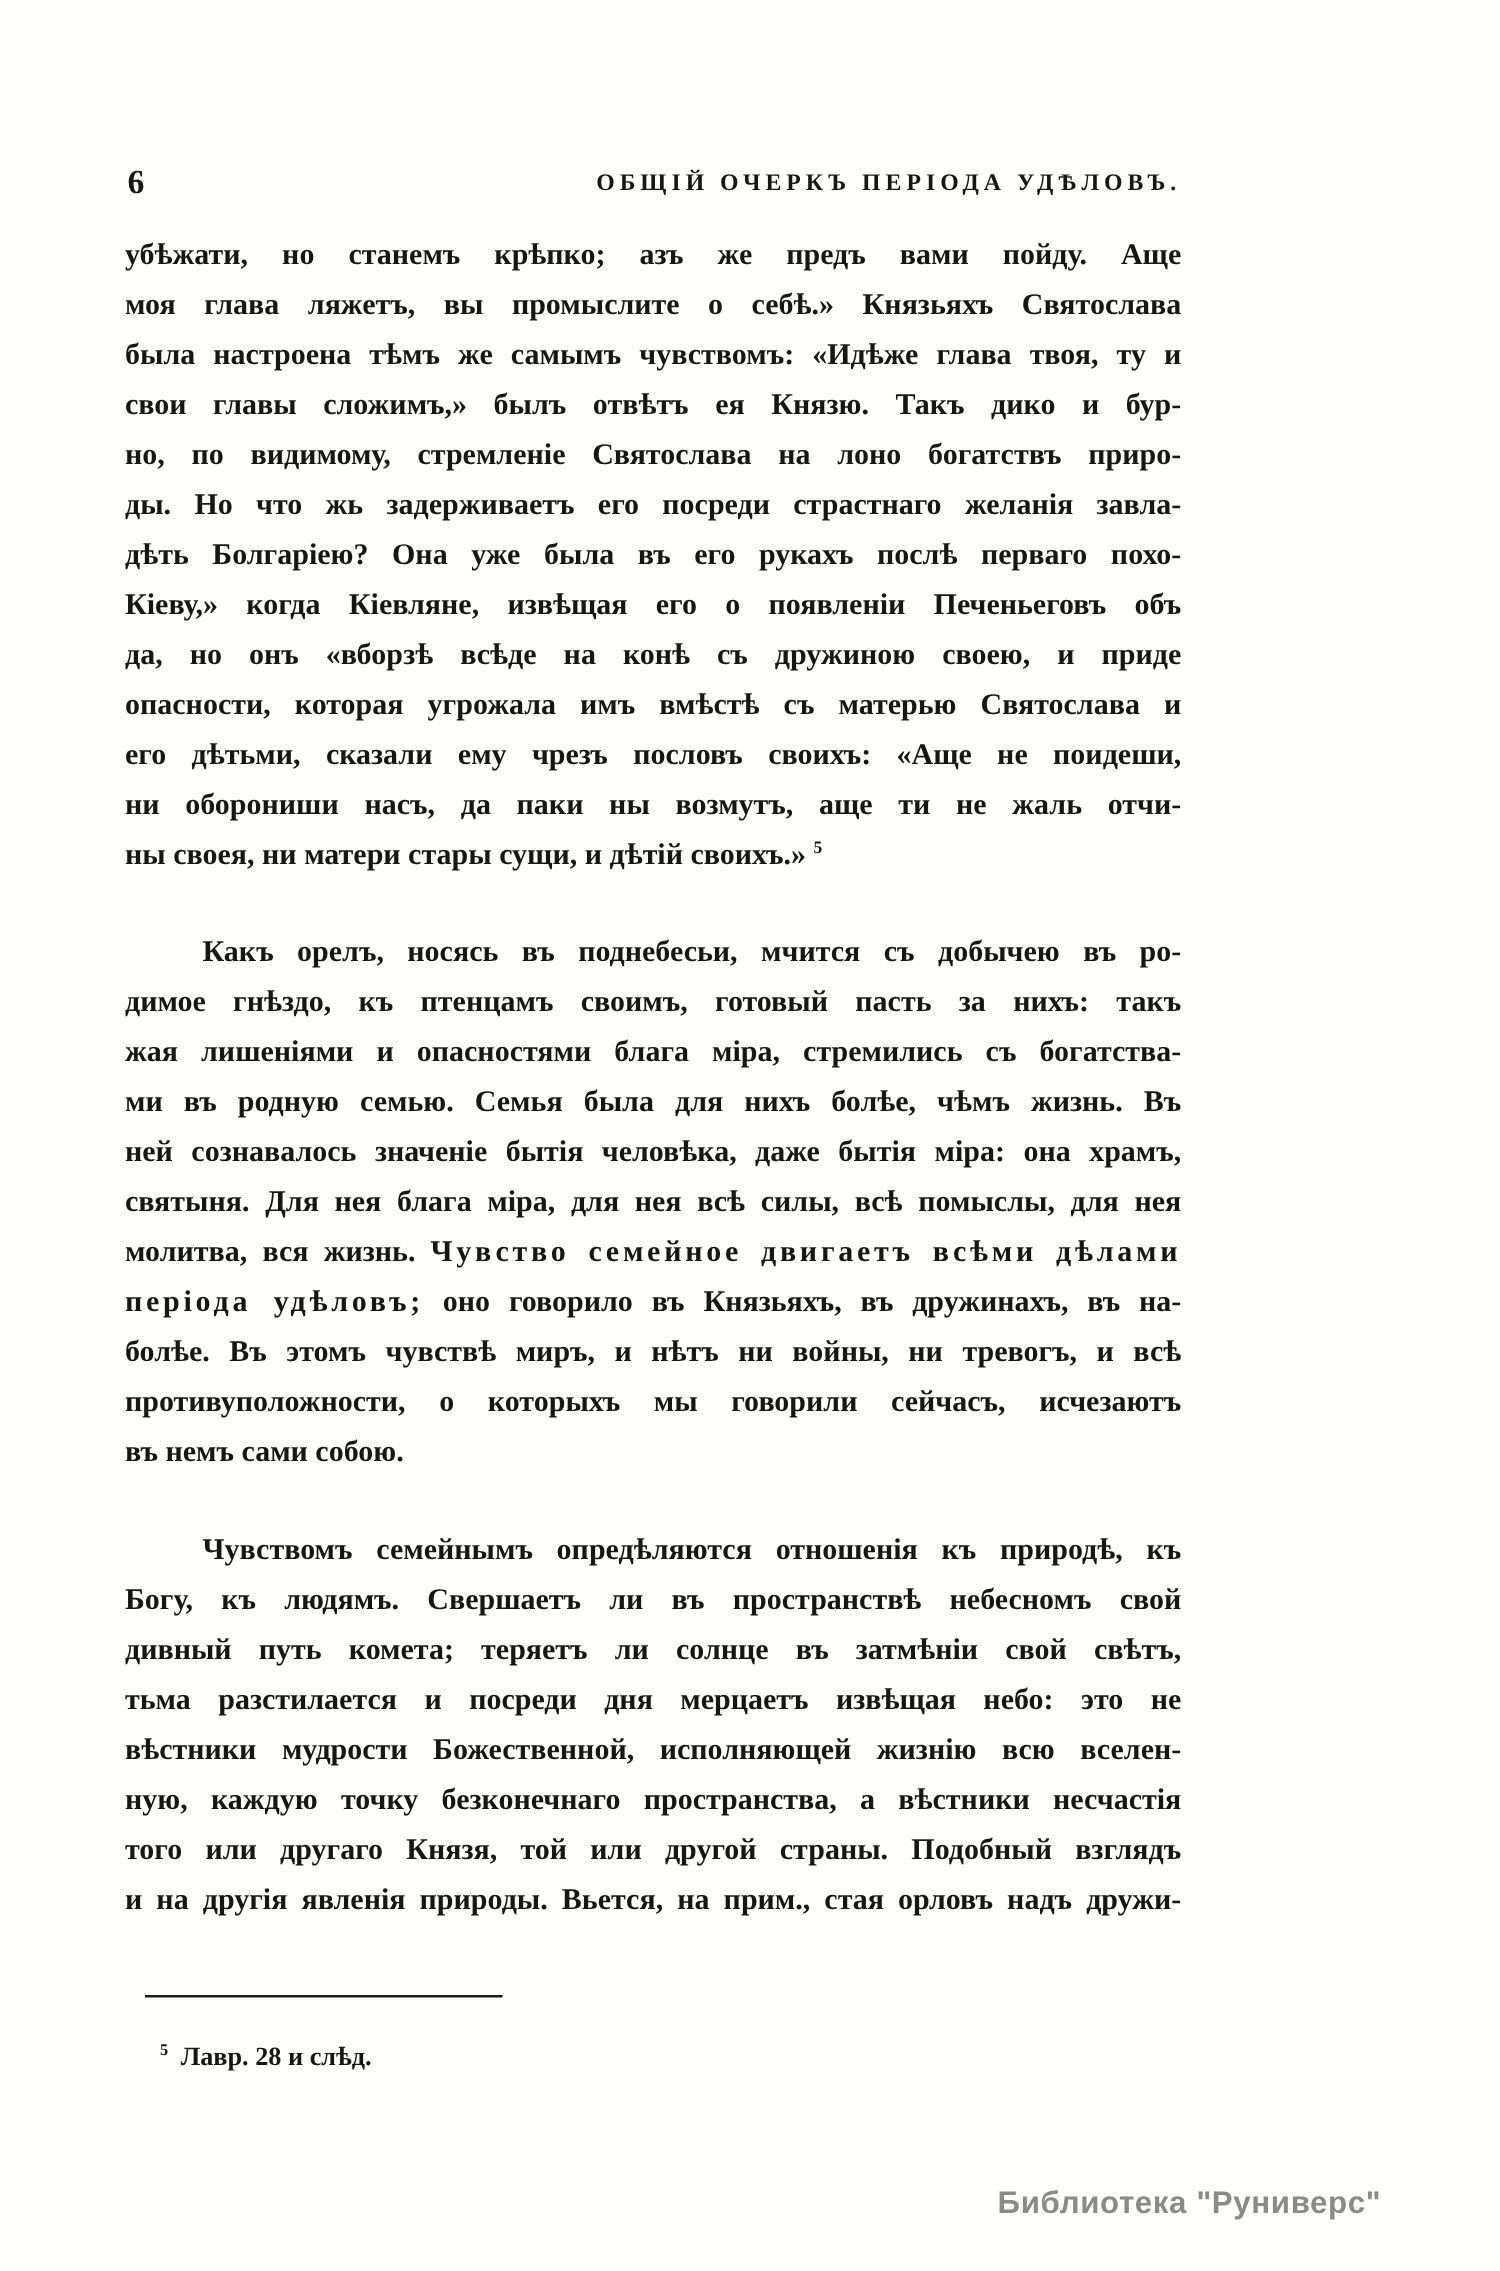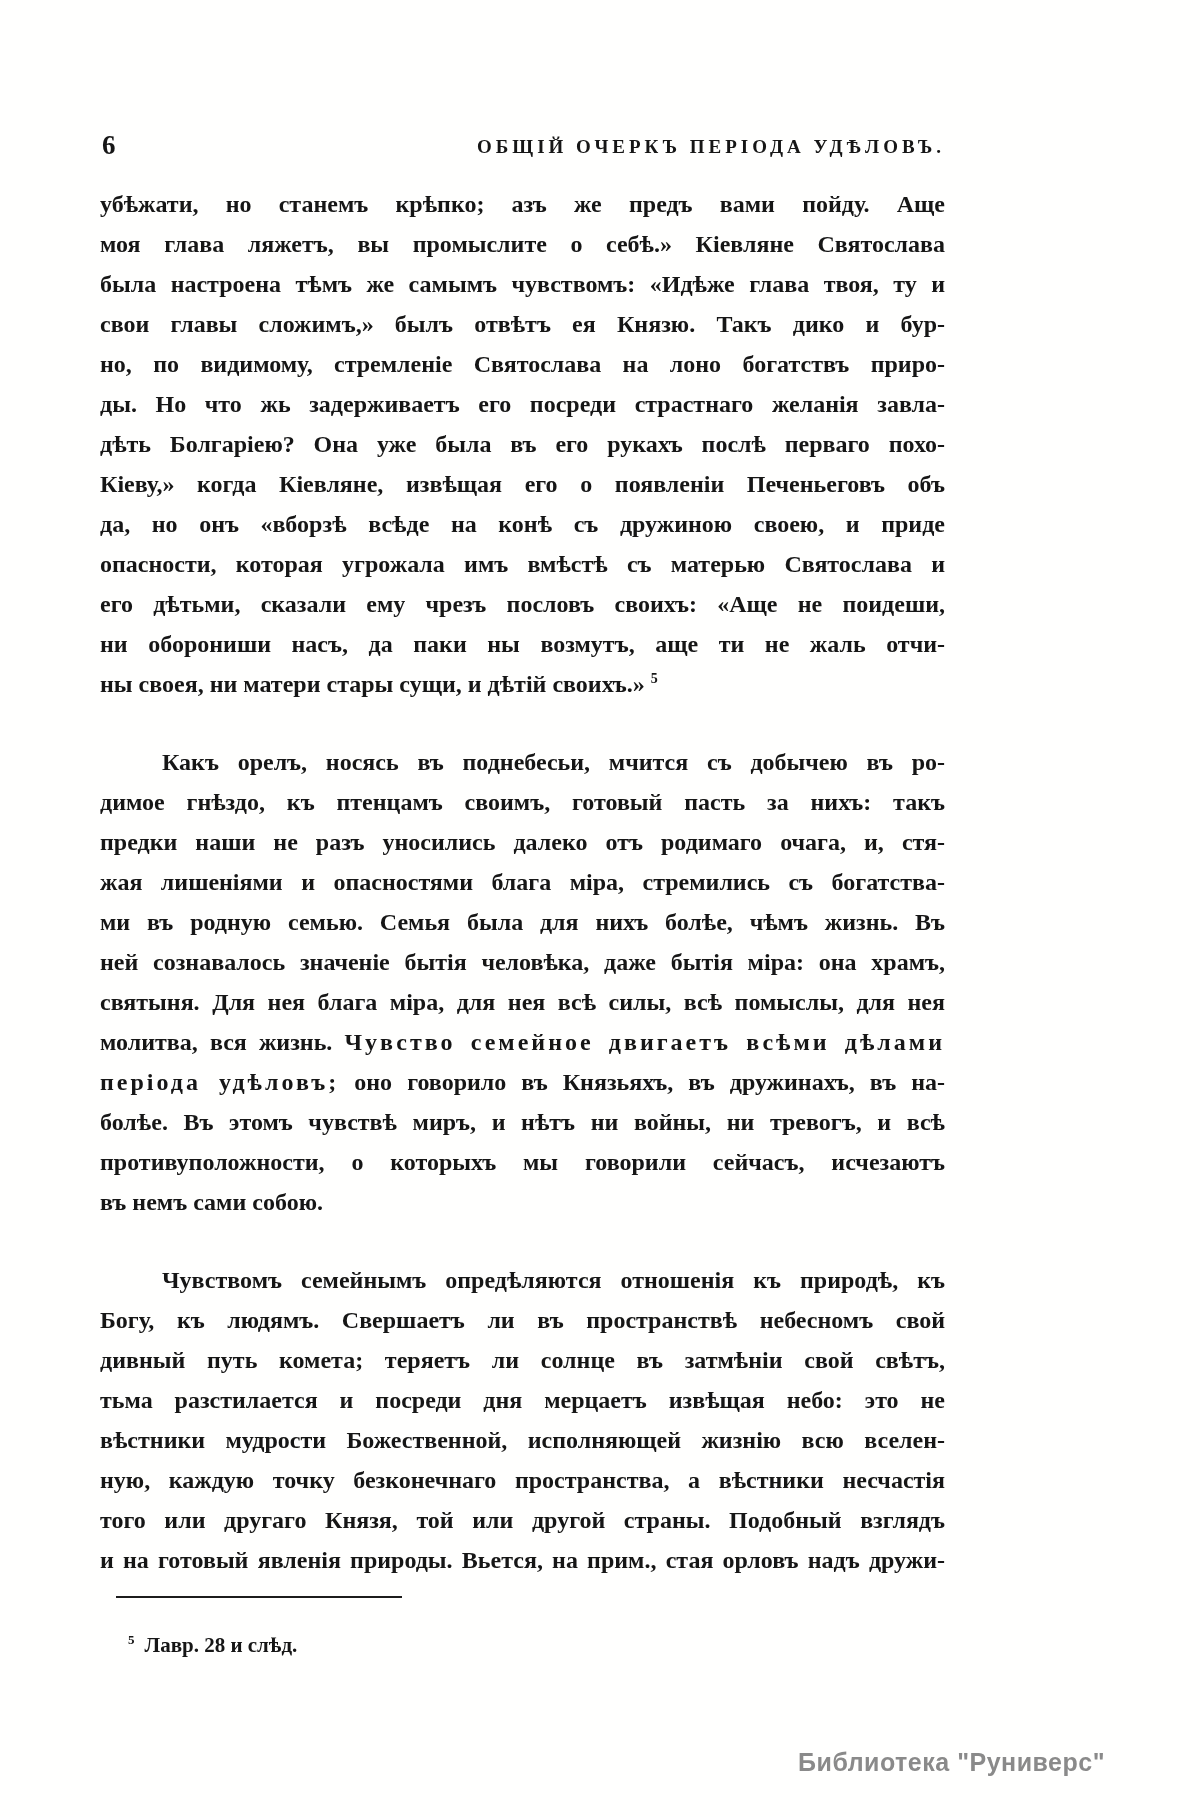--- a/index.html
+++ b/index.html
@@ -96,56 +96,55 @@
 <div class="page">
 
   <div class="header">
     <div class="page-number">6</div>
     <div class="running-title">ОБЩІЙ ОЧЕРКЪ ПЕРІОДА УДѢЛОВЪ.</div>
   </div>
 
   <div class="text-block" id="text-block">
       <div class="paragraph">
         <div class="text-line"><span>убѣжати, но станемъ крѣпко; азъ же предъ вами пойду. Аще</span></div>
-        <div class="text-line"><span>моя глава ляжетъ, вы промыслите о себѣ.» Кіевляне Святослава</span></div>
+        <div class="text-line"><span>моя глава ляжетъ, вы промыслите о себѣ.» Князьяхъ Святослава</span></div>
         <div class="text-line"><span>была настроена тѣмъ же самымъ чувствомъ: «Идѣже глава твоя, ту и</span></div>
         <div class="text-line"><span>свои главы сложимъ,» былъ отвѣтъ ея Князю. Такъ дико и бур-</span></div>
         <div class="text-line"><span>но, по видимому, стремленіе Святослава на лоно богатствъ приро-</span></div>
         <div class="text-line"><span>ды. Но что жь задерживаетъ его посреди страстнаго желанія завла-</span></div>
         <div class="text-line"><span>дѣть Болгаріею? Она уже была въ его рукахъ послѣ перваго похо-</span></div>
         <div class="text-line"><span>Кіеву,» когда Кіевляне, извѣщая его о появленіи Печеньеговъ объ</span></div>
         <div class="text-line"><span>да, но онъ «вборзѣ всѣде на конѣ съ дружиною своею, и приде</span></div>
         <div class="text-line"><span>опасности, которая угрожала имъ вмѣстѣ съ матерью Святослава и</span></div>
         <div class="text-line"><span>его дѣтьми, сказали ему чрезъ пословъ своихъ: «Аще не поидеши,</span></div>
         <div class="text-line"><span>ни оборониши насъ, да паки ны возмутъ, аще ти не жаль отчи-</span></div>
         <div class="text-line no-justify"><span>ны своея, ни матери стары сущи, и дѣтій своихъ.» </span><sup class="seg-sup">5</sup></div>
       </div>
       <div class="paragraph">
         <div class="text-line indent"><span>Какъ орелъ, носясь въ поднебесьи, мчится съ добычею въ ро-</span></div>
         <div class="text-line"><span>димое гнѣздо, къ птенцамъ своимъ, готовый пасть за нихъ: такъ</span></div>
-        <div class="text-line"><span>предки наши не разъ уносились далеко отъ родимаго очага, и, стя-</span></div>
         <div class="text-line"><span>жая лишеніями и опасностями блага міра, стремились съ богатства-</span></div>
         <div class="text-line"><span>ми въ родную семью. Семья была для нихъ болѣе, чѣмъ жизнь. Въ</span></div>
         <div class="text-line"><span>ней сознавалось значеніе бытія человѣка, даже бытія міра: она храмъ,</span></div>
         <div class="text-line"><span>святыня. Для нея блага міра, для нея всѣ силы, всѣ помыслы, для нея</span></div>
         <div class="text-line"><span>молитва, вся жизнь. </span><span class="seg-spaced">Чувство семейное двигаетъ всѣми дѣлами</span></div>
         <div class="text-line"><span class="seg-spaced">періода удѣловъ;</span><span> оно говорило въ Князьяхъ, въ дружинахъ, въ на-</span></div>
         <div class="text-line"><span>болѣе. Въ этомъ чувствѣ миръ, и нѣтъ ни войны, ни тревогъ, и всѣ</span></div>
         <div class="text-line"><span>противуположности, о которыхъ мы говорили сейчасъ, исчезаютъ</span></div>
         <div class="text-line no-justify"><span>въ немъ сами собою.</span></div>
       </div>
       <div class="paragraph">
         <div class="text-line indent"><span>Чувствомъ семейнымъ опредѣляются отношенія къ природѣ, къ</span></div>
         <div class="text-line"><span>Богу, къ людямъ. Свершаетъ ли въ пространствѣ небесномъ свой</span></div>
         <div class="text-line"><span>дивный путь комета; теряетъ ли солнце въ затмѣніи свой свѣтъ,</span></div>
         <div class="text-line"><span>тьма разстилается и посреди дня мерцаетъ извѣщая небо: это не</span></div>
         <div class="text-line"><span>вѣстники мудрости Божественной, исполняющей жизнію всю вселен-</span></div>
         <div class="text-line"><span>ную, каждую точку безконечнаго пространства, а вѣстники несчастія</span></div>
         <div class="text-line"><span>того или другаго Князя, той или другой страны. Подобный взглядъ</span></div>
-        <div class="text-line"><span>и на готовый явленія природы. Вьется, на прим., стая орловъ надъ дружи-</span></div>
+        <div class="text-line"><span>и на другія явленія природы. Вьется, на прим., стая орловъ надъ дружи-</span></div>
       </div>
     </div>
 
   <div class="footnote-rule"></div>
 
   <div class="footnote">
     <sup>5</sup><span>Лавр. 28 и слѣд.</span>
   </div>
 
   <div class="watermark">Библиотека "Руниверс"</div>

